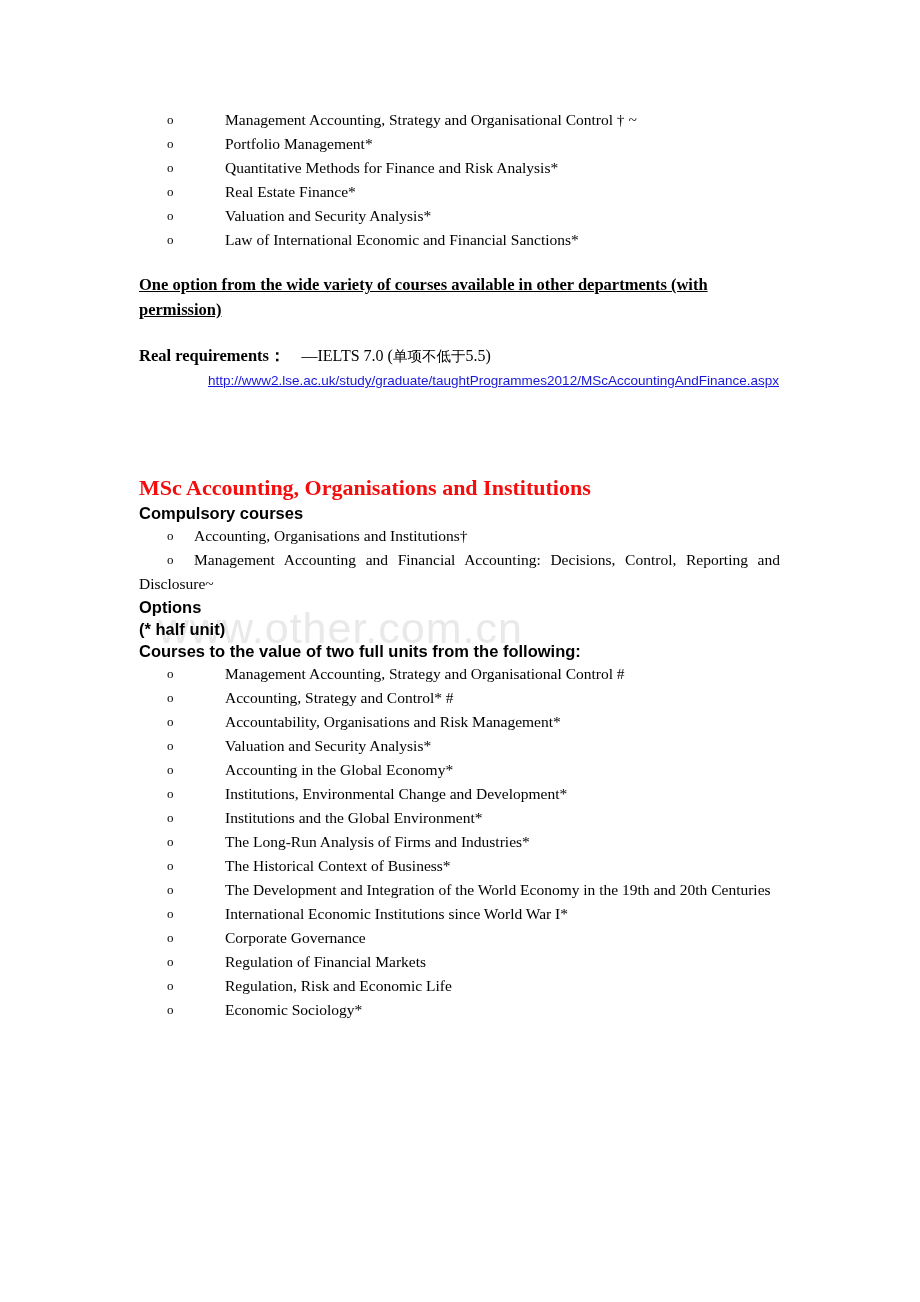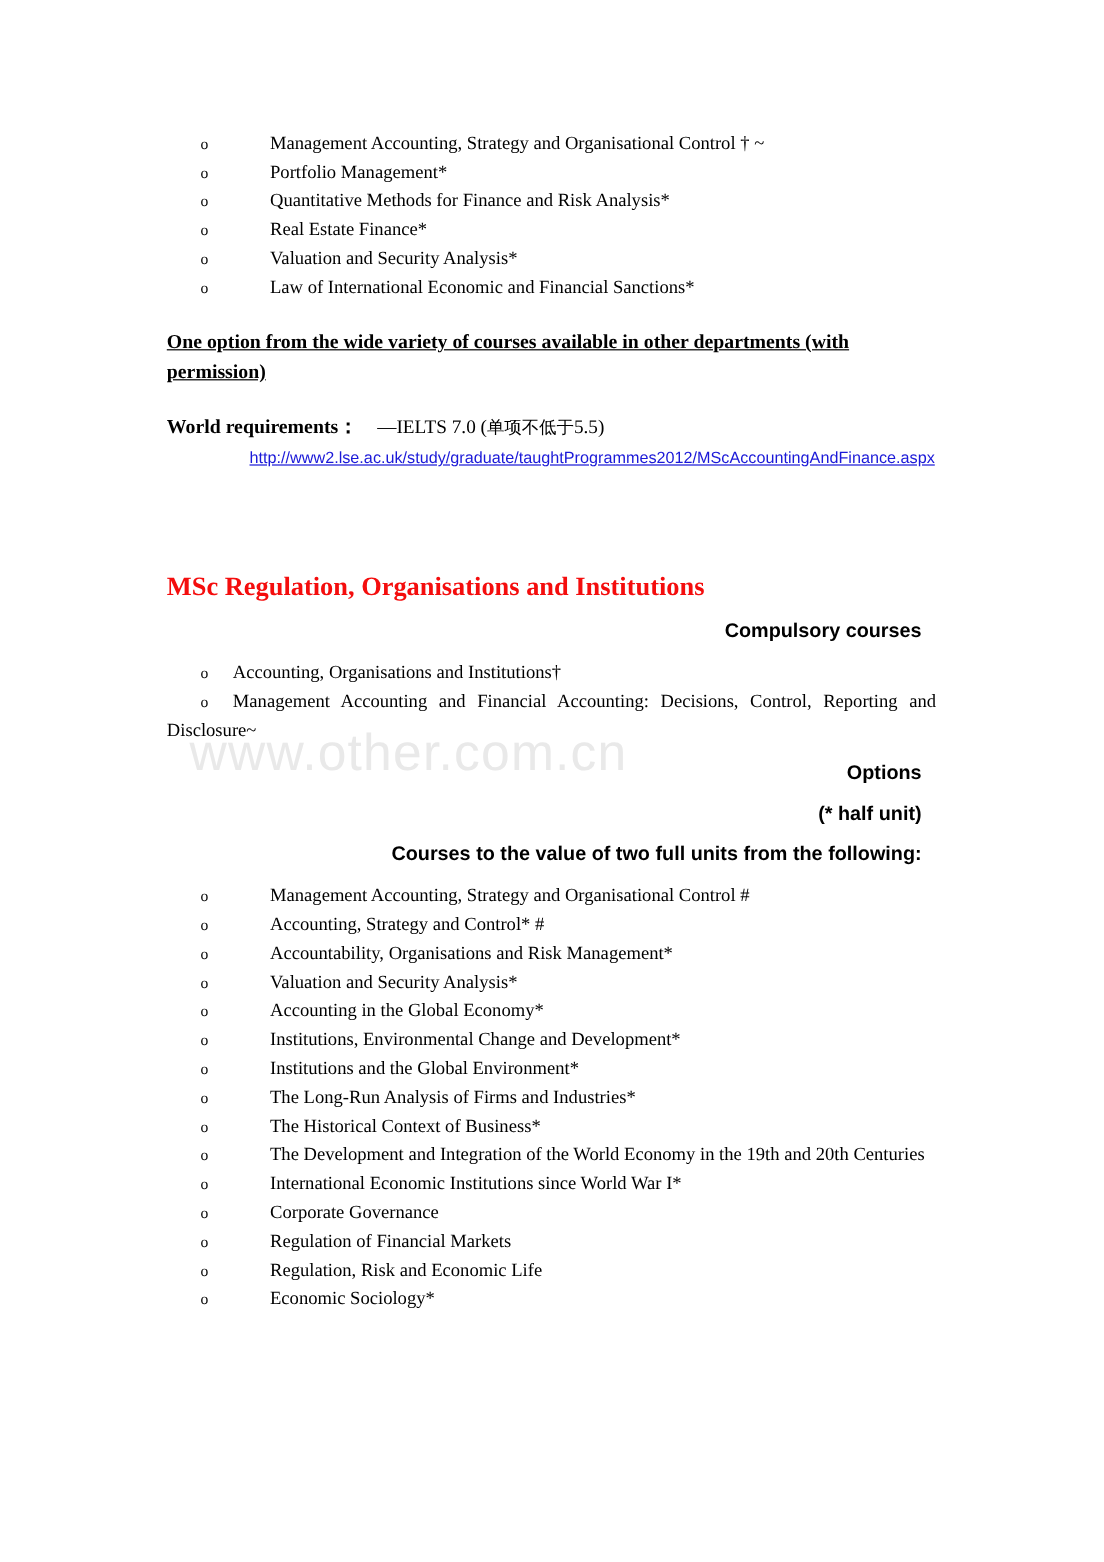--- a/index.html
+++ b/index.html
@@ -141,22 +141,21 @@
     font-weight: bold;
     line-height: 28px;
     margin: 82px 0 0 0;
   }
 
   h2.sans-head {
     font-family: "Liberation Sans", "DejaVu Sans", sans-serif;
     font-size: 16.5px;
     font-weight: bold;
     line-height: 22px;
-    margin: 12px;
-    text-align: right;
+    margin: 0;
   }
   .gap-compulsory { margin-top: 36px; }
   .gap-options    { margin-top: 37px; }
   .gap-halfunit   { margin-top: 30px; }
   .gap-courses    { margin-top: 30px; }
 
   .list-gap-top { margin-top: 23px; }
   .list-gap-top2 { margin-top: 24px; }
 </style>
 </head>
@@ -191,29 +190,29 @@
       </li>
       <li>
         <span class="bullet">o</span>
         <span class="li-text">Law of International Economic and Financial Sanctions*</span>
       </li>
     </ul>
 
     <p class="bold-para">One option from the wide variety of courses available in other departments (with permission)</p>
 
     <p class="entry-line">
-      <span class="entry-label">World requirements：</span>
+      <span class="entry-label">Real requirements：</span>
       <span class="entry-value">&nbsp;&nbsp;&nbsp;<span>—IELTS 7.0 (</span><span class="cjk">单项不低于</span><span>5.5)</span></span>
     </p>
 
     <p class="link-block">
       <a class="doc-link" href="#">http://www2.lse.ac.uk/study/graduate/taughtProgrammes2012/MScAccountingAndFinance.aspx</a>
     </p>
 
-    <h1 class="red-title">MSc Regulation, Organisations and Institutions</h1>
+    <h1 class="red-title">MSc Accounting, Organisations and Institutions</h1>
 
     <h2 class="sans-head gap-compulsory">Compulsory courses</h2>
 
     <ul class="course-list justified list-gap-top">
       <li>
         <span class="bullet">o</span>
         <span class="li-body"><span class="lead">Accounting, Organisations and Institutions†</span></span>
       </li>
       <li>
         <span class="bullet">o</span>

